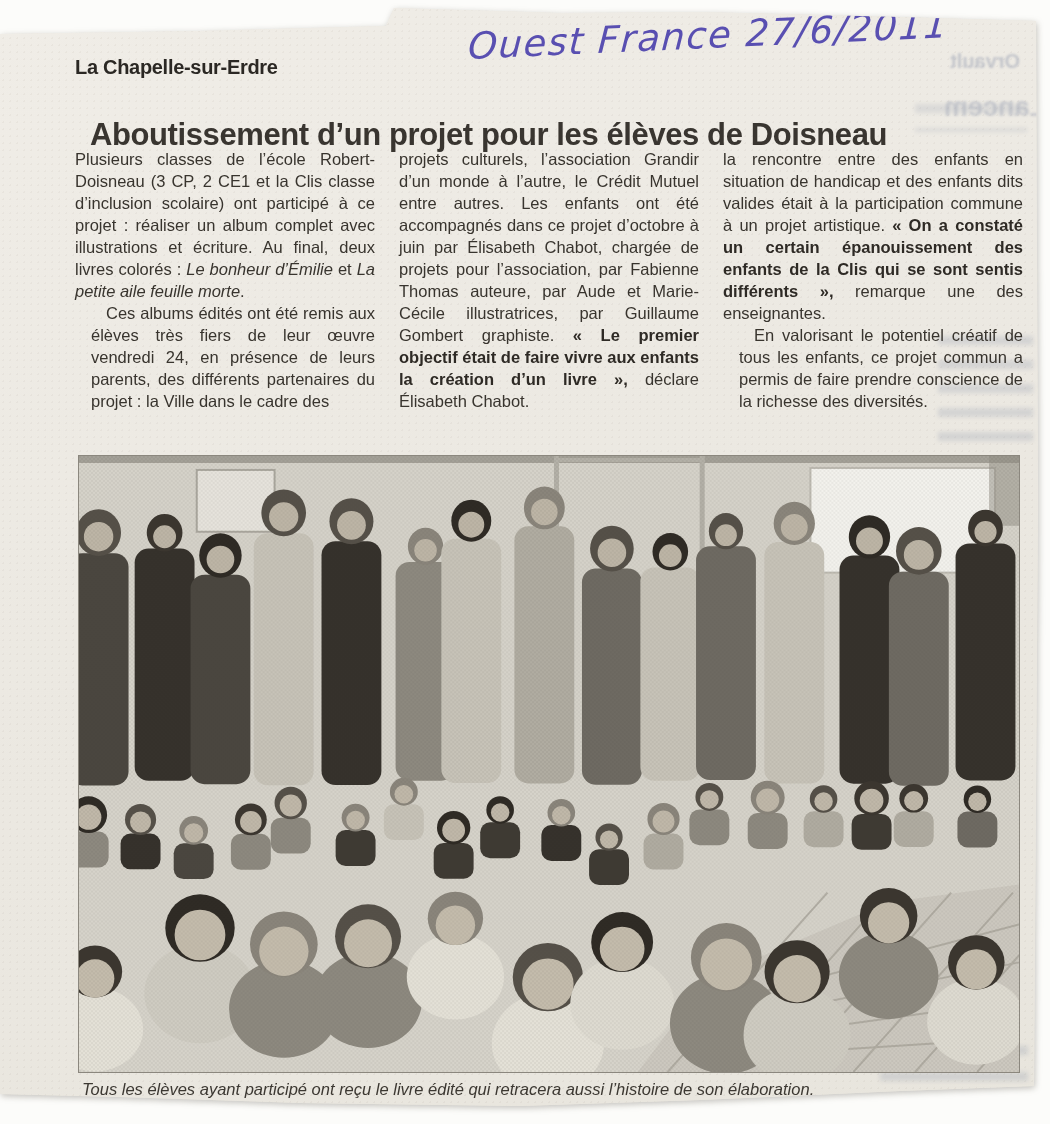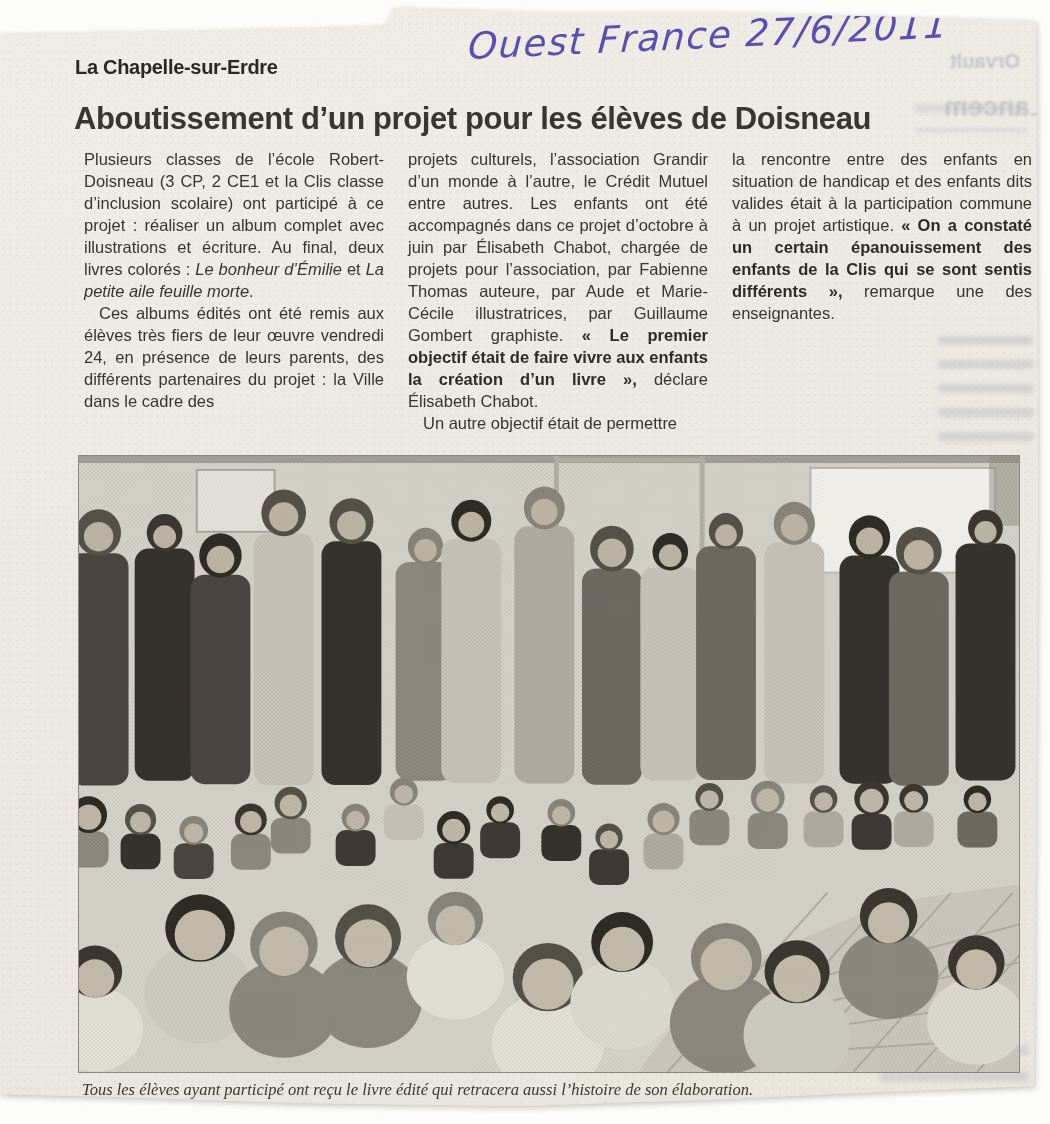--- a/index.html
+++ b/index.html
@@ -8,29 +8,29 @@
   .clip-wrap{position:absolute;inset:0;filter:drop-shadow(1px 2px 3px rgba(95,90,78,.35));}
   .clipping{
     position:absolute;inset:0;
     background:linear-gradient(160deg,#f0ede7 0%,#ebe8e1 55%,#e8e5dd 100%);
     background-color:#ebe8e1;
     clip-path:polygon(0px 34px,200px 31px,386px 26px,394px 8px,560px 13px,700px 12px,900px 17px,1036px 21px,1038px 500px,1034px 1086px,900px 1091px,700px 1100px,520px 1106px,300px 1103px,120px 1097px,0px 1094px);
   }
   .grain{position:absolute;inset:0;background-image:radial-gradient(rgba(115,105,88,.06) 1px,transparent 1px);background-size:7px 7px;pointer-events:none;}
   .kicker{position:absolute;left:75px;top:56px;font-size:20px;font-weight:bold;letter-spacing:-.3px;color:#2b2824;}
   .headline{position:absolute;left:74px;top:101px;font-size:31px;line-height:36px;font-weight:bold;letter-spacing:-.4px;color:#393530;white-space:nowrap;}
-  .columns{position:absolute;left:84px;top:148px;width:948px;display:flex;gap:24px;}
+  .columns{position:absolute;left:75px;top:148px;width:948px;display:flex;gap:24px;}
   .col{width:300px;font-size:16.5px;line-height:22px;text-align:justify;color:#38342e;color:#38342e;}
   .col p{margin:0;}
-  .col p.indent{text-indent:15px;}
+  .col p.indent{text-indent:15px;margin-left:16px;}
   .run-bold{font-weight:bold;color:#2e2a25;}
   .run-italic{font-style:italic;}
   .photo{position:absolute;left:78px;top:455px;width:942px;height:618px;background:#d6d3ca;border:1px solid #8b877e;box-sizing:border-box;overflow:hidden;}
   .photo svg{display:block;width:100%;height:100%;}
-  .caption{position:absolute;left:82px;top:1080px;width:920px;font-size:16.5px;font-style:italic;color:#3c3832;font-family:Liberation Serif, serif;}
+  .caption{position:absolute;left:82px;top:1080px;width:920px;font-size:16.5px;font-style:italic;color:#3c3832;}
   .handwriting{
     position:absolute;left:468px;top:14px;font-family:"DejaVu Sans",sans-serif;
     font-style:italic;font-size:37px;letter-spacing:1.5px;color:#4c42ad;
     transform:rotate(-2.6deg) skewX(-6deg);opacity:.92;white-space:nowrap;
   }
   
   .ghost-word{position:absolute;transform:scaleX(-1);filter:blur(1.1px);font-weight:bold;color:#99a0b2;white-space:nowrap;}
   .ghost-orvault{left:950px;top:50px;font-size:20px;opacity:.5;}
   .ghost-lancem{left:944px;top:92px;font-size:27px;opacity:.38;}
   .ghost-blob{position:absolute;filter:blur(2px);opacity:.28;background:repeating-linear-gradient(180deg,#98a0b0 0 9px,transparent 9px 24px);}
@@ -50,33 +50,33 @@
       <div class="handwriting">Ouest France 27/6/2011</div>
 
       <div class="ghost-word ghost-orvault">Orvault</div>
       <div class="ghost-word ghost-lancem">Lancem</div>
       <div class="ghost-blob gb-headline"></div>
       <div class="ghost-blob gb-margin"></div>
       <div class="ghost-blob gb-bottom1"></div>
       <div class="ghost-blob gb-bottom2"></div>
 
       <div class="kicker">La Chapelle-sur-Erdre</div>
-      <h1 class="headline" style="margin:0;">Aboutissement d’un projet pour les élèves de Doisneau</h1>
+      <h1 class="headline" style="margin:16px;">Aboutissement d’un projet pour les élèves de Doisneau</h1>
 
       <div class="columns" id="article-columns">
           <div class="col">
             <p><span>Plusieurs classes de l’école Robert-Doisneau (3 CP, 2 CE1 et la Clis classe d’inclusion scolaire) ont participé à ce projet : réaliser un album complet avec illustrations et écriture. Au final, deux livres colorés : </span><span class="run-italic">Le bonheur d’Émilie</span><span> et </span><span class="run-italic">La petite aile feuille morte</span><span>.</span></p>
             <p class="indent"><span>Ces albums édités ont été remis aux élèves très fiers de leur œuvre vendredi 24, en présence de leurs parents, des différents partenaires du projet : la Ville dans le cadre des</span></p>
           </div>
           <div class="col">
             <p><span>projets culturels, l’association Grandir d’un monde à l’autre, le Crédit Mutuel entre autres. Les enfants ont été accompagnés dans ce projet d’octobre à juin par Élisabeth Chabot, chargée de projets pour l’association, par Fabienne Thomas auteure, par Aude et Marie-Cécile illustratrices, par Guillaume Gombert graphiste. </span><span class="run-bold">« Le premier objectif était de faire vivre aux enfants la création d’un livre »,</span><span> déclare Élisabeth Chabot.</span></p>
-            <p class="indent"><span>Un autre objectif était de permettre</span></p>
           </div>
           <div class="col">
             <p><span>la rencontre entre des enfants en situation de handicap et des enfants dits valides était à la participation commune à un projet artistique. </span><span class="run-bold">« On a constaté un certain épanouissement des enfants de la Clis qui se sont sentis différents »,</span><span> remarque une des enseignantes.</span></p>
+            <p class="indent"><span>En valorisant le potentiel créatif de tous les enfants, ce projet commun a permis de faire prendre conscience de la richesse des diversités.</span></p>
           </div>
         </div>
 
       <div class="photo">
         <svg viewBox="0 0 942 618" preserveAspectRatio="none">
           <defs>
             <pattern id="halftone" width="4" height="4" patternUnits="userSpaceOnUse">
               <circle cx="1" cy="1" r="0.8" fill="#3f3b35"></circle>
               <circle cx="3" cy="3" r="0.8" fill="#3f3b35"></circle>
             </pattern>

